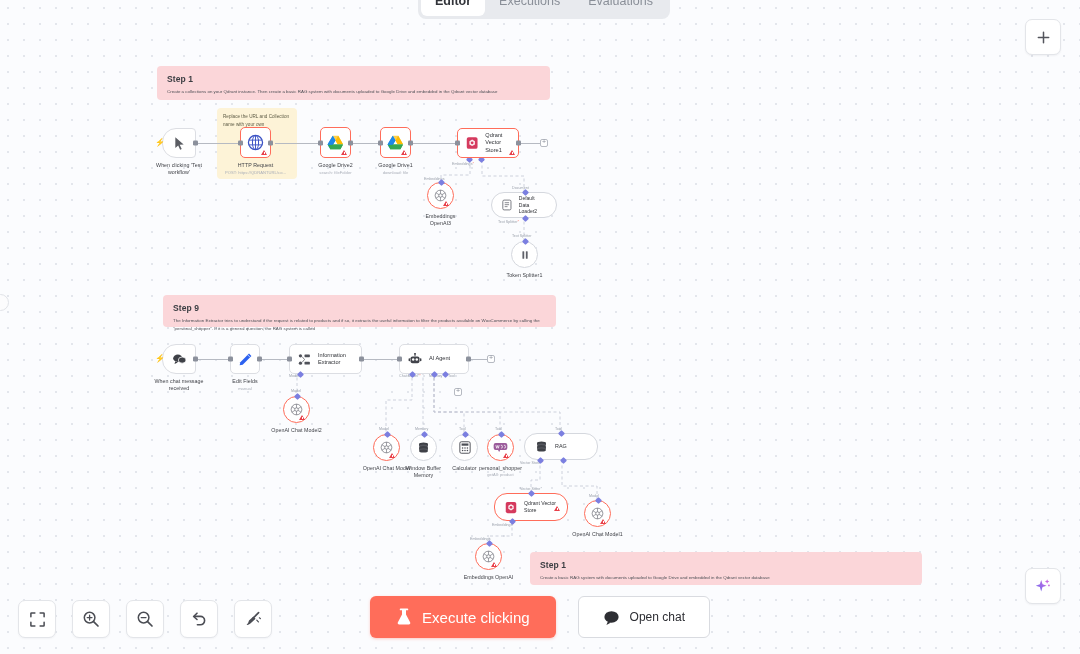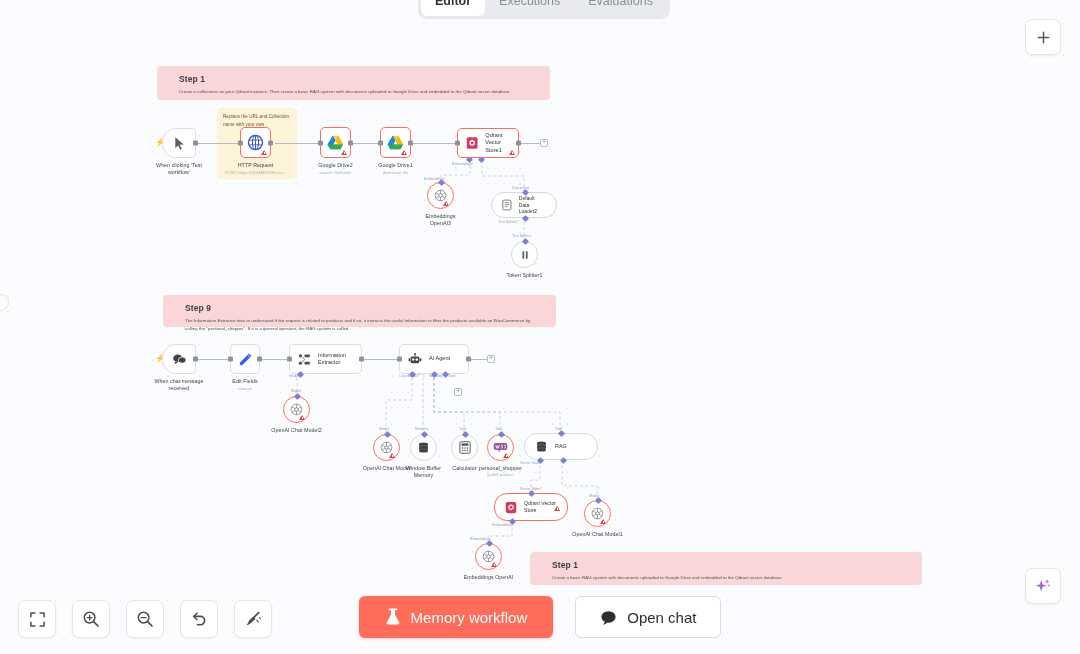--- a/index.html
+++ b/index.html
@@ -91,31 +91,31 @@
     box-shadow: 0 1px 3px rgba(255,109,90,.35);
   }
   .btn-chat {
     display: flex; align-items: center; gap: 10px;
     background: #fff;
     color: #2d2e33;
     border: 1px solid #d9dbe0;
     border-radius: 6px;
     padding: 0 24px;
     height: 42px;
-    font-size: 15px;
+    font-size: 12px;
     font-family: "Liberation Sans", sans-serif;
     cursor: pointer;
   }
 
   
   .sticky {
     position: absolute;
     background: #fbd6d9;
     border-radius: 4px;
-    padding: 8px 22px 9px;
+    padding: 8px 10px 9px;
     z-index: 2;
   }
   .sticky .s-title {
     font-size: 8.5px; font-weight: 700; color: #3b3d42;
     margin-bottom: 4px; letter-spacing: .1px;
   }
   .sticky .s-body {
     font-size: 4.4px; color: #4c4e54; line-height: 1.75;
     letter-spacing: .03px;
   }
@@ -752,21 +752,21 @@
       </svg>
     </div>
   </div>
 
   <div id="bottom-actions">
     <button class="btn-exec">
       <svg width="16" height="18" viewBox="0 0 16 18">
         <path d="M6 1.4 V6.4 L1.9 14.2 A1.5 1.5 0 0 0 3.2 16.5 H12.8 A1.5 1.5 0 0 0 14.1 14.2 L10 6.4 V1.4 Z" fill="#fff"></path>
         <path d="M4.6 1.4 H11.4" stroke="#fff" stroke-width="1.7" stroke-linecap="round"></path>
       </svg>
-      <span>Memory workflow</span>
+      <span>Execute clicking</span>
     </button>
     <button class="btn-chat">
       <svg width="17" height="15" viewBox="0 0 18 16">
         <ellipse cx="9" cy="7.4" rx="7.6" ry="6.2" fill="#2d2e33"></ellipse>
         <path d="M5 12.4 L3.6 16 L8.4 13.4 Z" fill="#2d2e33"></path>
       </svg>
       <span>Open chat</span>
     </button>
   </div>
 

